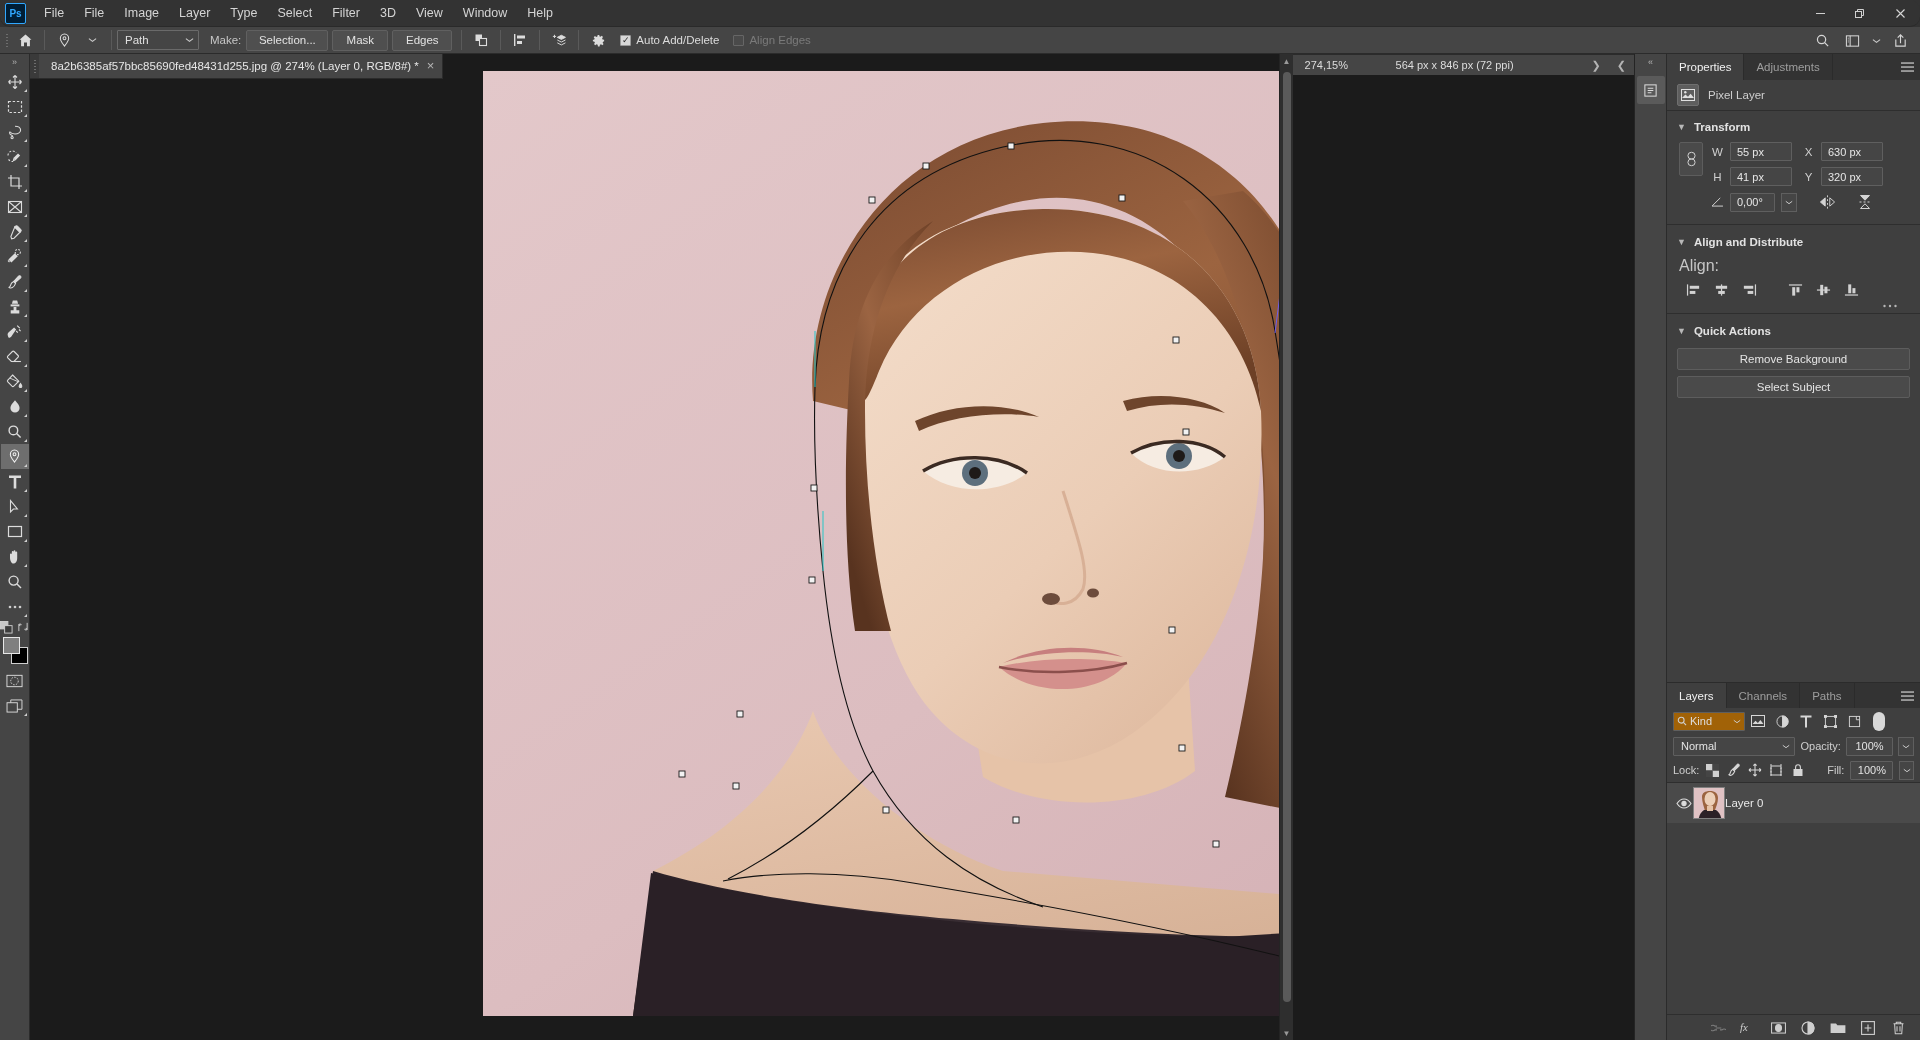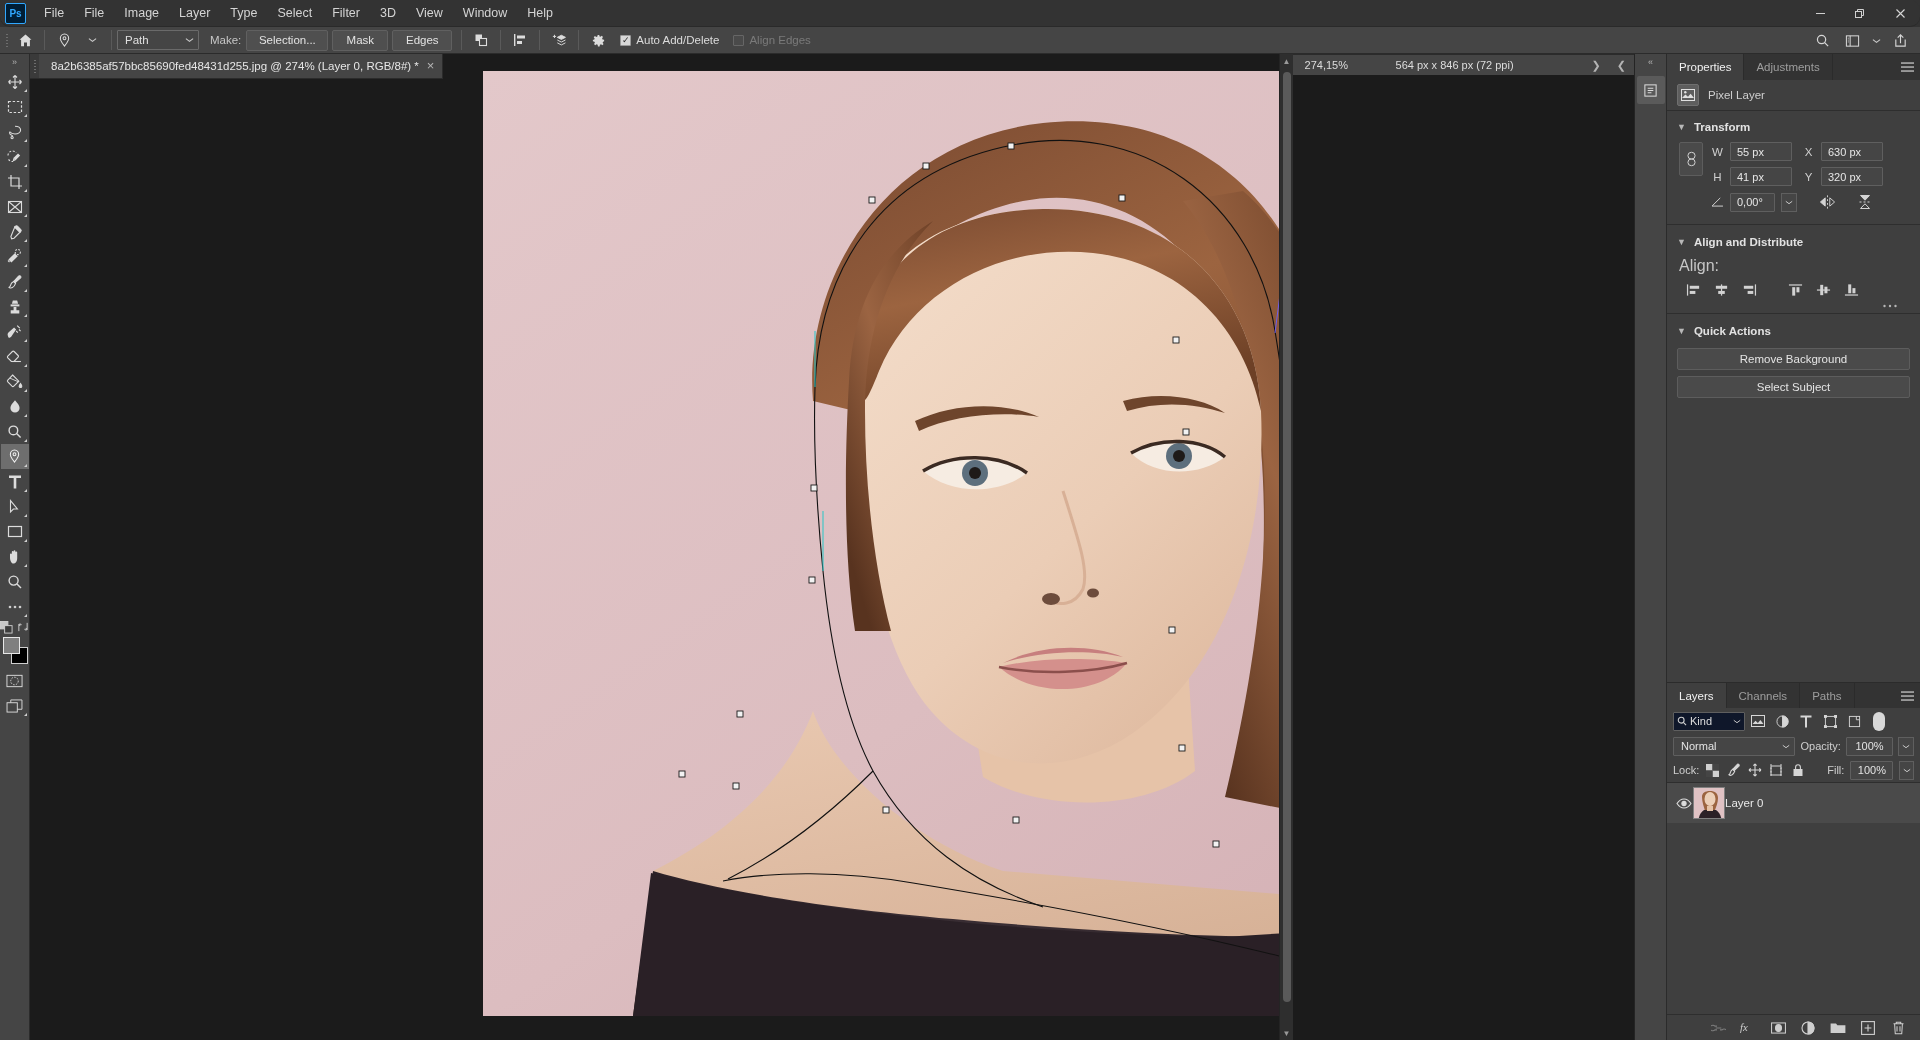--- a/index.html
+++ b/index.html
@@ -142,21 +142,21 @@
      color:#e6e6e6; font-size:11px; display:flex; align-items:center; padding-left:6px; border-radius:1px;}
   .linkbtn { width:24px;height:34px;background:#4a4a4a;border:1px solid #5d5d5d;border-radius:2px;
      display:flex;align-items:center;justify-content:center;color:#d0d0d0;font-size:12px;}
   .alignrow { display:flex; align-items:center; gap:4px; padding:4px 10px 0 14px; }
   .alignbtn { width:24px;height:22px;display:flex;align-items:center;justify-content:center;color:#d2d2d2;}
   .qbtn { height:22px; background:#4a4a4a; border:1px solid #5d5d5d; border-radius:2px;
      color:#e4e4e4; font-size:11.5px; display:flex;align-items:center;justify-content:center;
      margin:0 10px 6px 10px; }
 
   .lay-toolrow { display:flex; align-items:center; height:26px; padding:0 6px; gap:2px; }
-  .kindsel { width:72px;height:19px;background:#0f172a;border:1px solid #5f5f5f;border-radius:1px;
+  .kindsel { width:72px;height:19px;background:#a16207;border:1px solid #5f5f5f;border-radius:1px;
      display:flex;align-items:center;gap:3px;padding:0 3px;font-size:11px;color:#dedede;}
   .filtico { width:22px;height:22px;display:flex;align-items:center;justify-content:center;color:#d6d6d6;}
   .toggle-pill { width:12px;height:19px;border-radius:6px;background:#d8d8d8; margin-left:6px;}
   .blendrow { display:flex; align-items:center; height:24px; padding:0 6px; gap:5px; }
   .blendsel { width:124px;height:19px;background:#454545;border:1px solid #5f5f5f;border-radius:1px;
      display:flex;align-items:center;justify-content:space-between;padding:0 4px 0 7px;font-size:11px;color:#e2e2e2;}
   .opcbox { width:48px;height:19px;background:#454545;border:1px solid #5f5f5f;border-radius:1px;
      display:flex;align-items:center;justify-content:center;font-size:11px;color:#e2e2e2;}
   .lockrow { display:flex; align-items:center; height:24px; padding:0 6px; gap:6px; font-size:11px;}
   .lockico { width:17px;height:18px;display:flex;align-items:center;justify-content:center;color:#dadada;}

